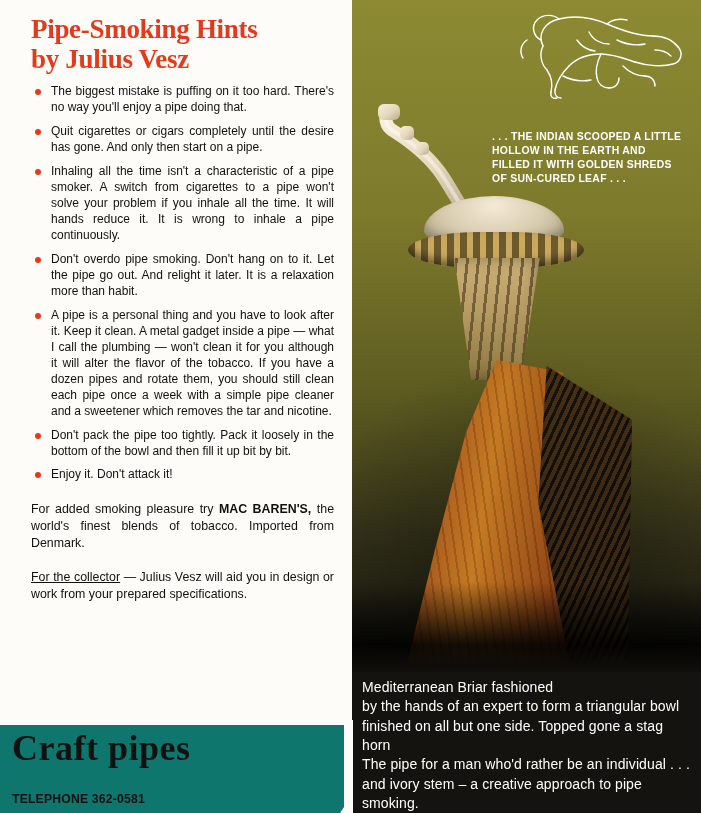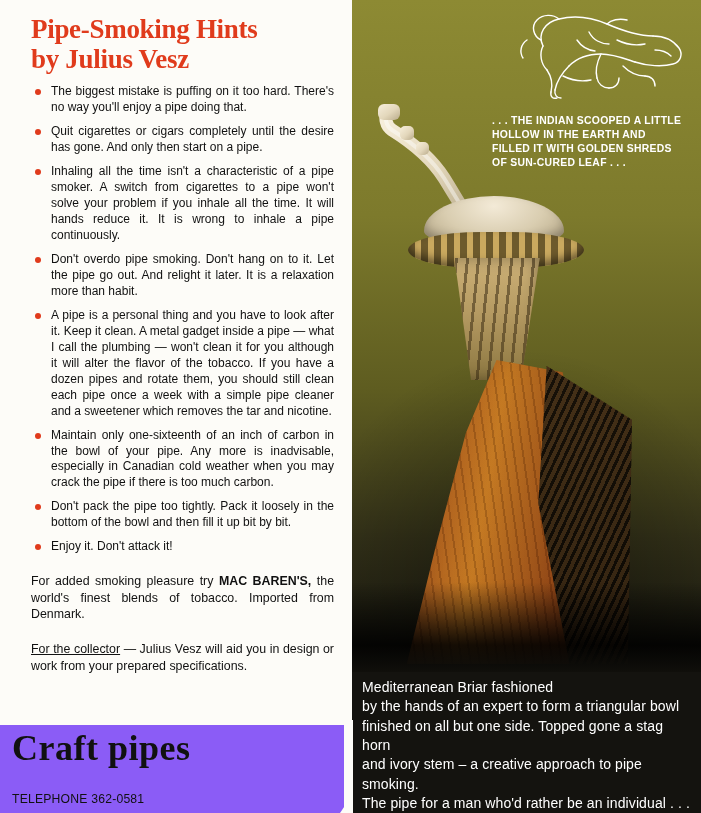--- a/index.html
+++ b/index.html
@@ -79,21 +79,21 @@
   .footpara b { font-weight: bold; }
   .footpara .ul { text-decoration: underline; }
 
   
   #logobar {
     position: absolute;
     left: 0;
     bottom: 0;
     width: 400px;
     height: 88px;
-    background: #8b5cf6;
+    background: #0f766e;
   }
   #logobar-inner {
     position: relative;
     width: 100%;
     height: 100%;
   }
   #brand {
     position: absolute;
     left: 12px;
     top: 2px;
@@ -111,21 +111,21 @@
     font-size: 12.2px;
     font-weight: bold;
     color: #111;
     letter-spacing: 0.2px;
   }
   #addr2 {
     position: absolute;
     left: 12px;
     top: 67px;
     font-size: 12.2px;
-    font-weight: normal;
+    font-weight: bold;
     color: #111;
     letter-spacing: 0.2px;
   }
   
   #wedge {
     position: absolute;
     right: 0;
     top: 0;
     width: 60px;
     height: 88px;
@@ -159,21 +159,21 @@
   #indian {
     position: absolute;
     right: 14px;
     top: 10px;
     width: 190px;
     height: 92px;
   }
   #caption1 {
     position: absolute;
     left: 140px;
-    top: 114px;
+    top: 130px;
     width: 195px;
     color: #ffffff;
     font-size: 10.4px;
     line-height: 1.35;
     letter-spacing: 0.3px;
     font-weight: bold;
   }
 
   
   #stem {
@@ -290,21 +290,20 @@
       <span>Pipe-Smoking Hints</span>
       <span class="l2">by Julius Vesz</span>
     </div>
 
     <ul id="hints">
       <li>The biggest mistake is puffing on it too hard. There's no way you'll enjoy a pipe doing that.</li>
       <li>Quit cigarettes or cigars completely until the desire has gone. And only then start on a pipe.</li>
       <li>Inhaling all the time isn't a characteristic of a pipe smoker. A switch from cigarettes to a pipe won't solve your problem if you inhale all the time. It will hands reduce it. It is wrong to inhale a pipe continuously.</li>
       <li>Don't overdo pipe smoking. Don't hang on to it. Let the pipe go out. And relight it later. It is a relaxation more than habit.</li>
       <li>A pipe is a personal thing and you have to look after it. Keep it clean. A metal gadget inside a pipe — what I call the plumbing — won't clean it for you although it will alter the flavor of the tobacco. If you have a dozen pipes and rotate them, you should still clean each pipe once a week with a simple pipe cleaner and a sweetener which removes the tar and nicotine.</li>
-      <li>Maintain only one-sixteenth of an inch of carbon in the bowl of your pipe. Any more is inadvisable, especially in Canadian cold weather when you may crack the pipe if there is too much carbon.</li>
       <li>Don't pack the pipe too tightly. Pack it loosely in the bottom of the bowl and then fill it up bit by bit.</li>
       <li>Enjoy it. Don't attack it!</li>
     </ul>
 
     <p class="footpara"><span>For added smoking pleasure try </span><b>MAC BAREN'S,</b><span> the world's finest blends of tobacco. Imported from Denmark.</span></p>
 
     <p class="footpara"><span class="ul">For the collector</span><span> — Julius Vesz will aid you in design or work from your prepared specifications.</span></p>
 
     <div id="logobar">
       <div id="logobar-inner">
@@ -372,19 +371,19 @@
       <div id="briar"></div>
       <div id="briar-grain"></div>
       <div id="briar-rough"></div>
       <div id="photo-bottom-fade"></div>
     </div>
 
     <div id="caption2">
       <span class="line">Mediterranean Briar fashioned</span>
       <span class="line">by the hands of an expert to form a triangular bowl</span>
       <span class="line">finished on all but one side. Topped gone a stag horn</span>
+      <span class="line">The pipe for a man who'd rather be an individual . . .</span>
       <span class="line">and ivory stem – a creative approach to pipe smoking.</span>
-      <span class="line">The pipe for a man who'd rather be an individual . . .</span>
     </div>
   </div>
 
   <div id="gutter"></div>
 </div>
 
 </body></html>

